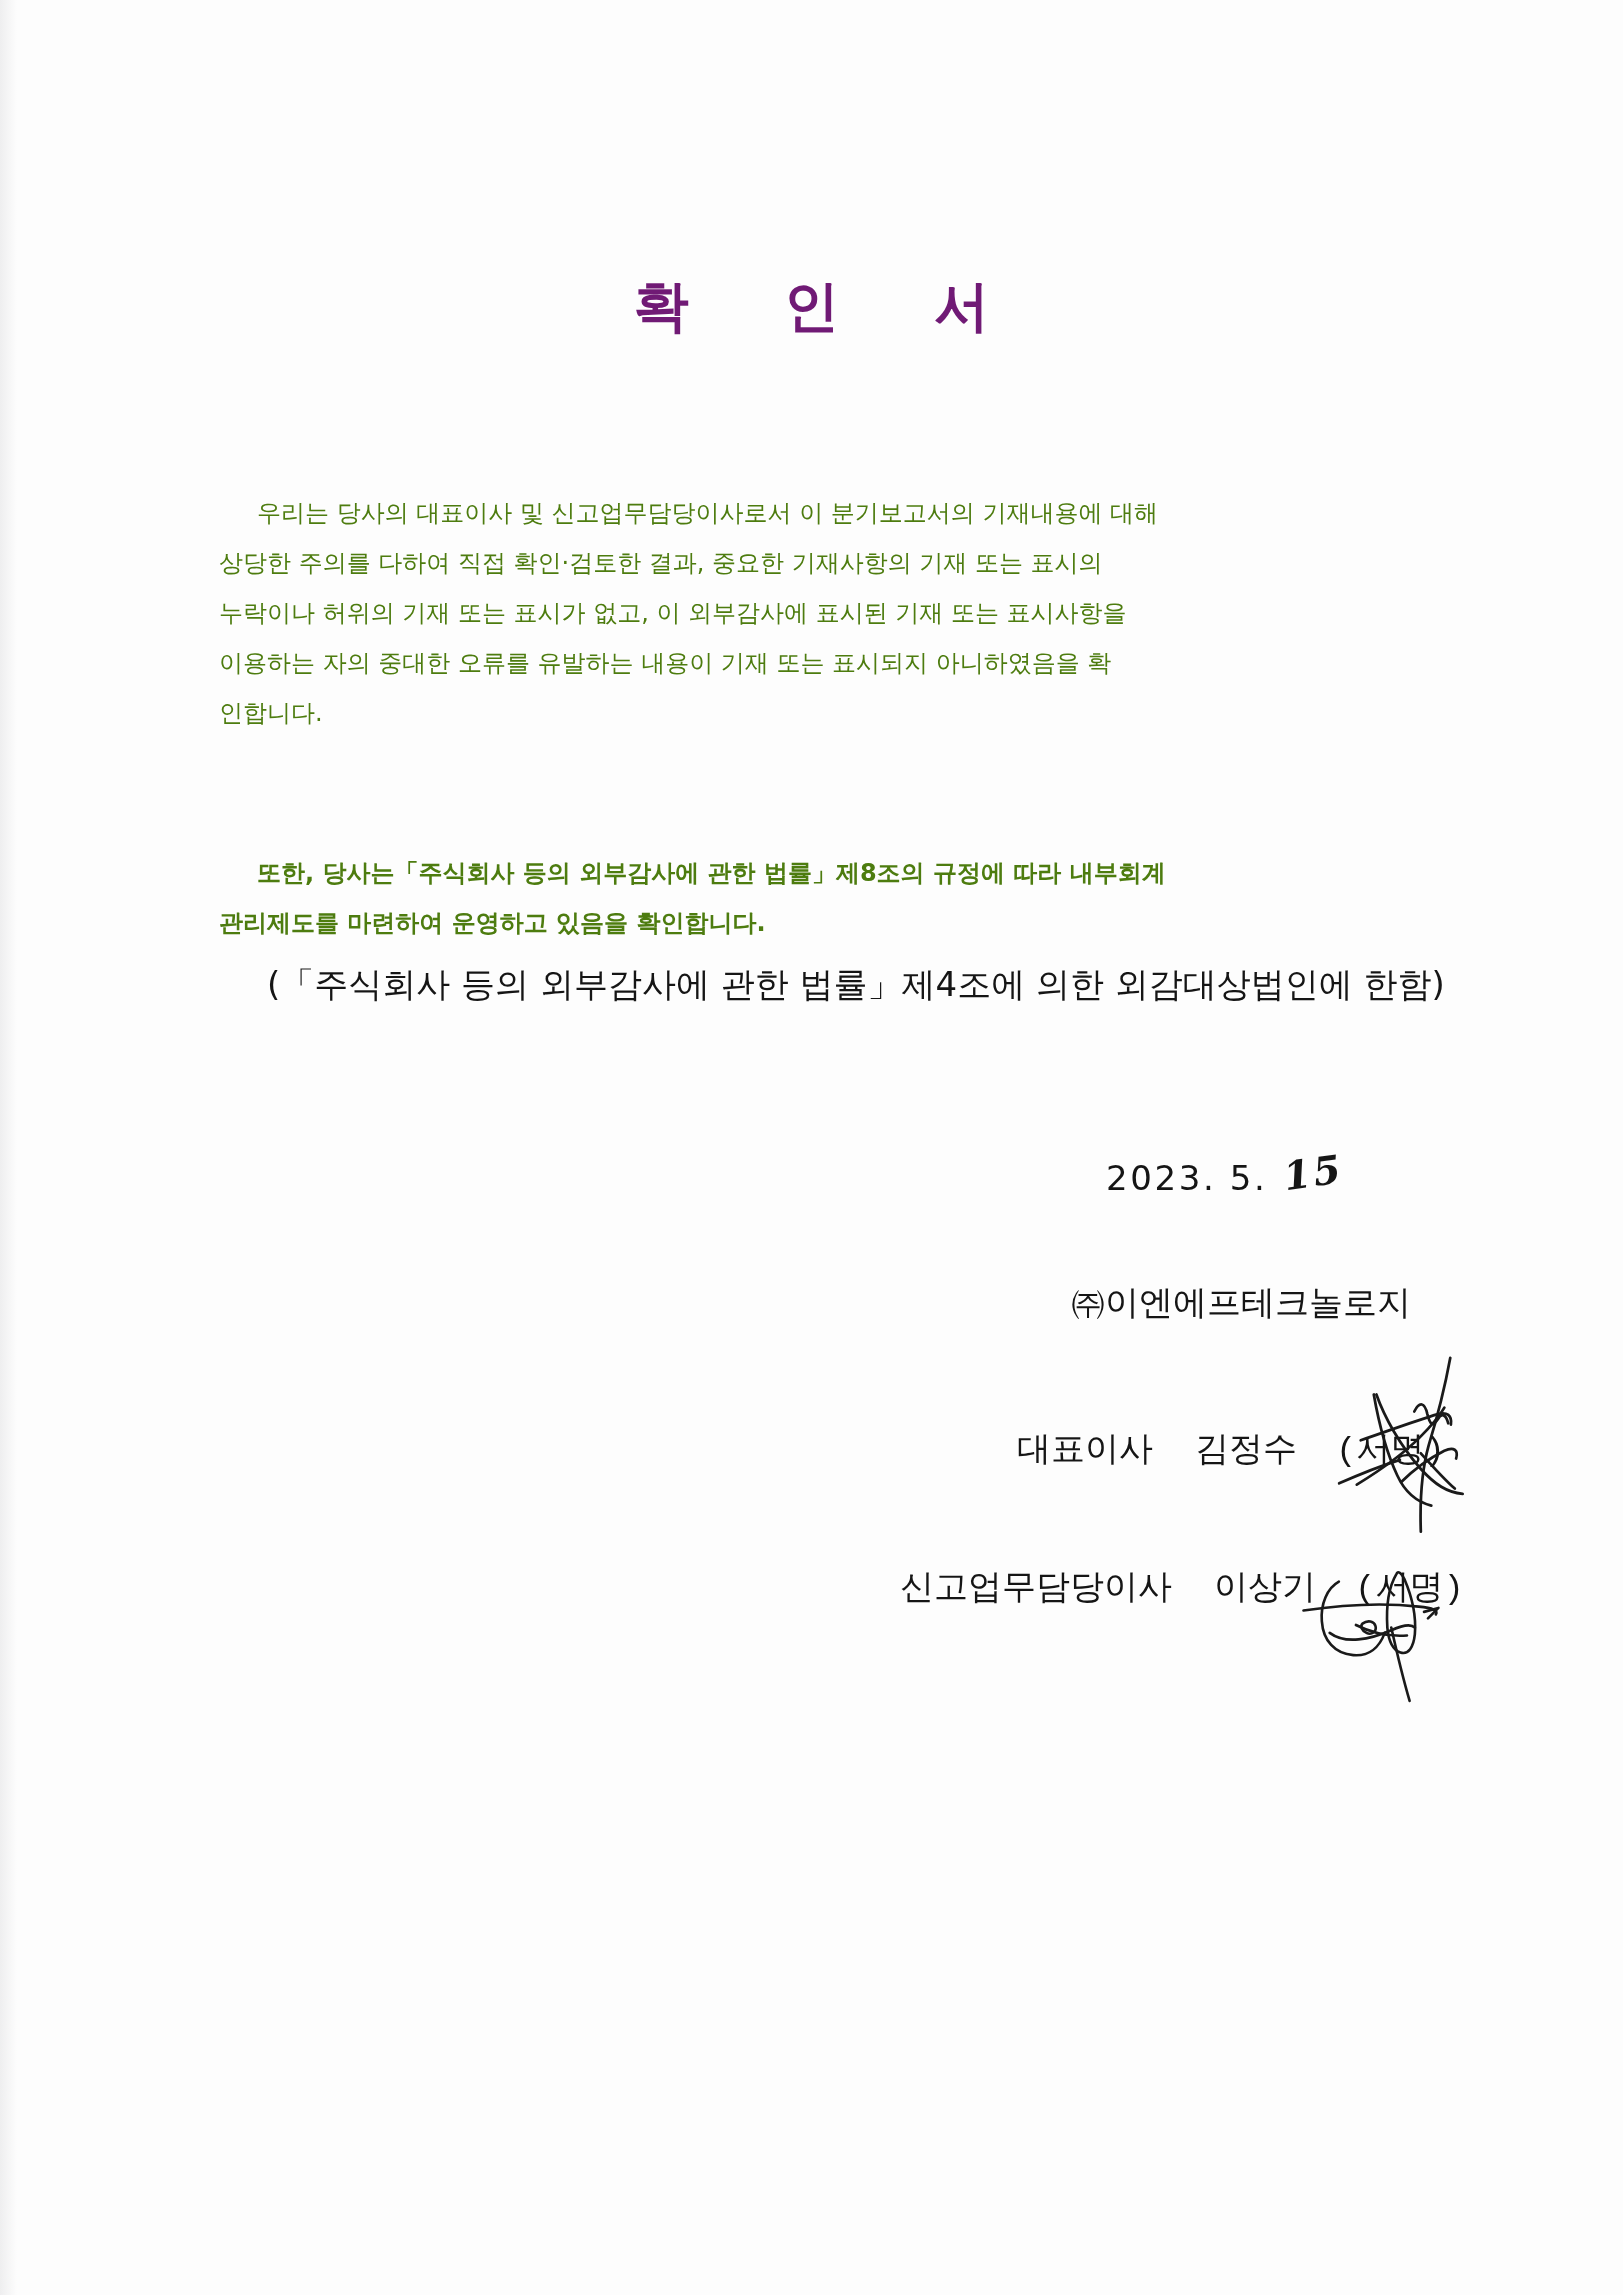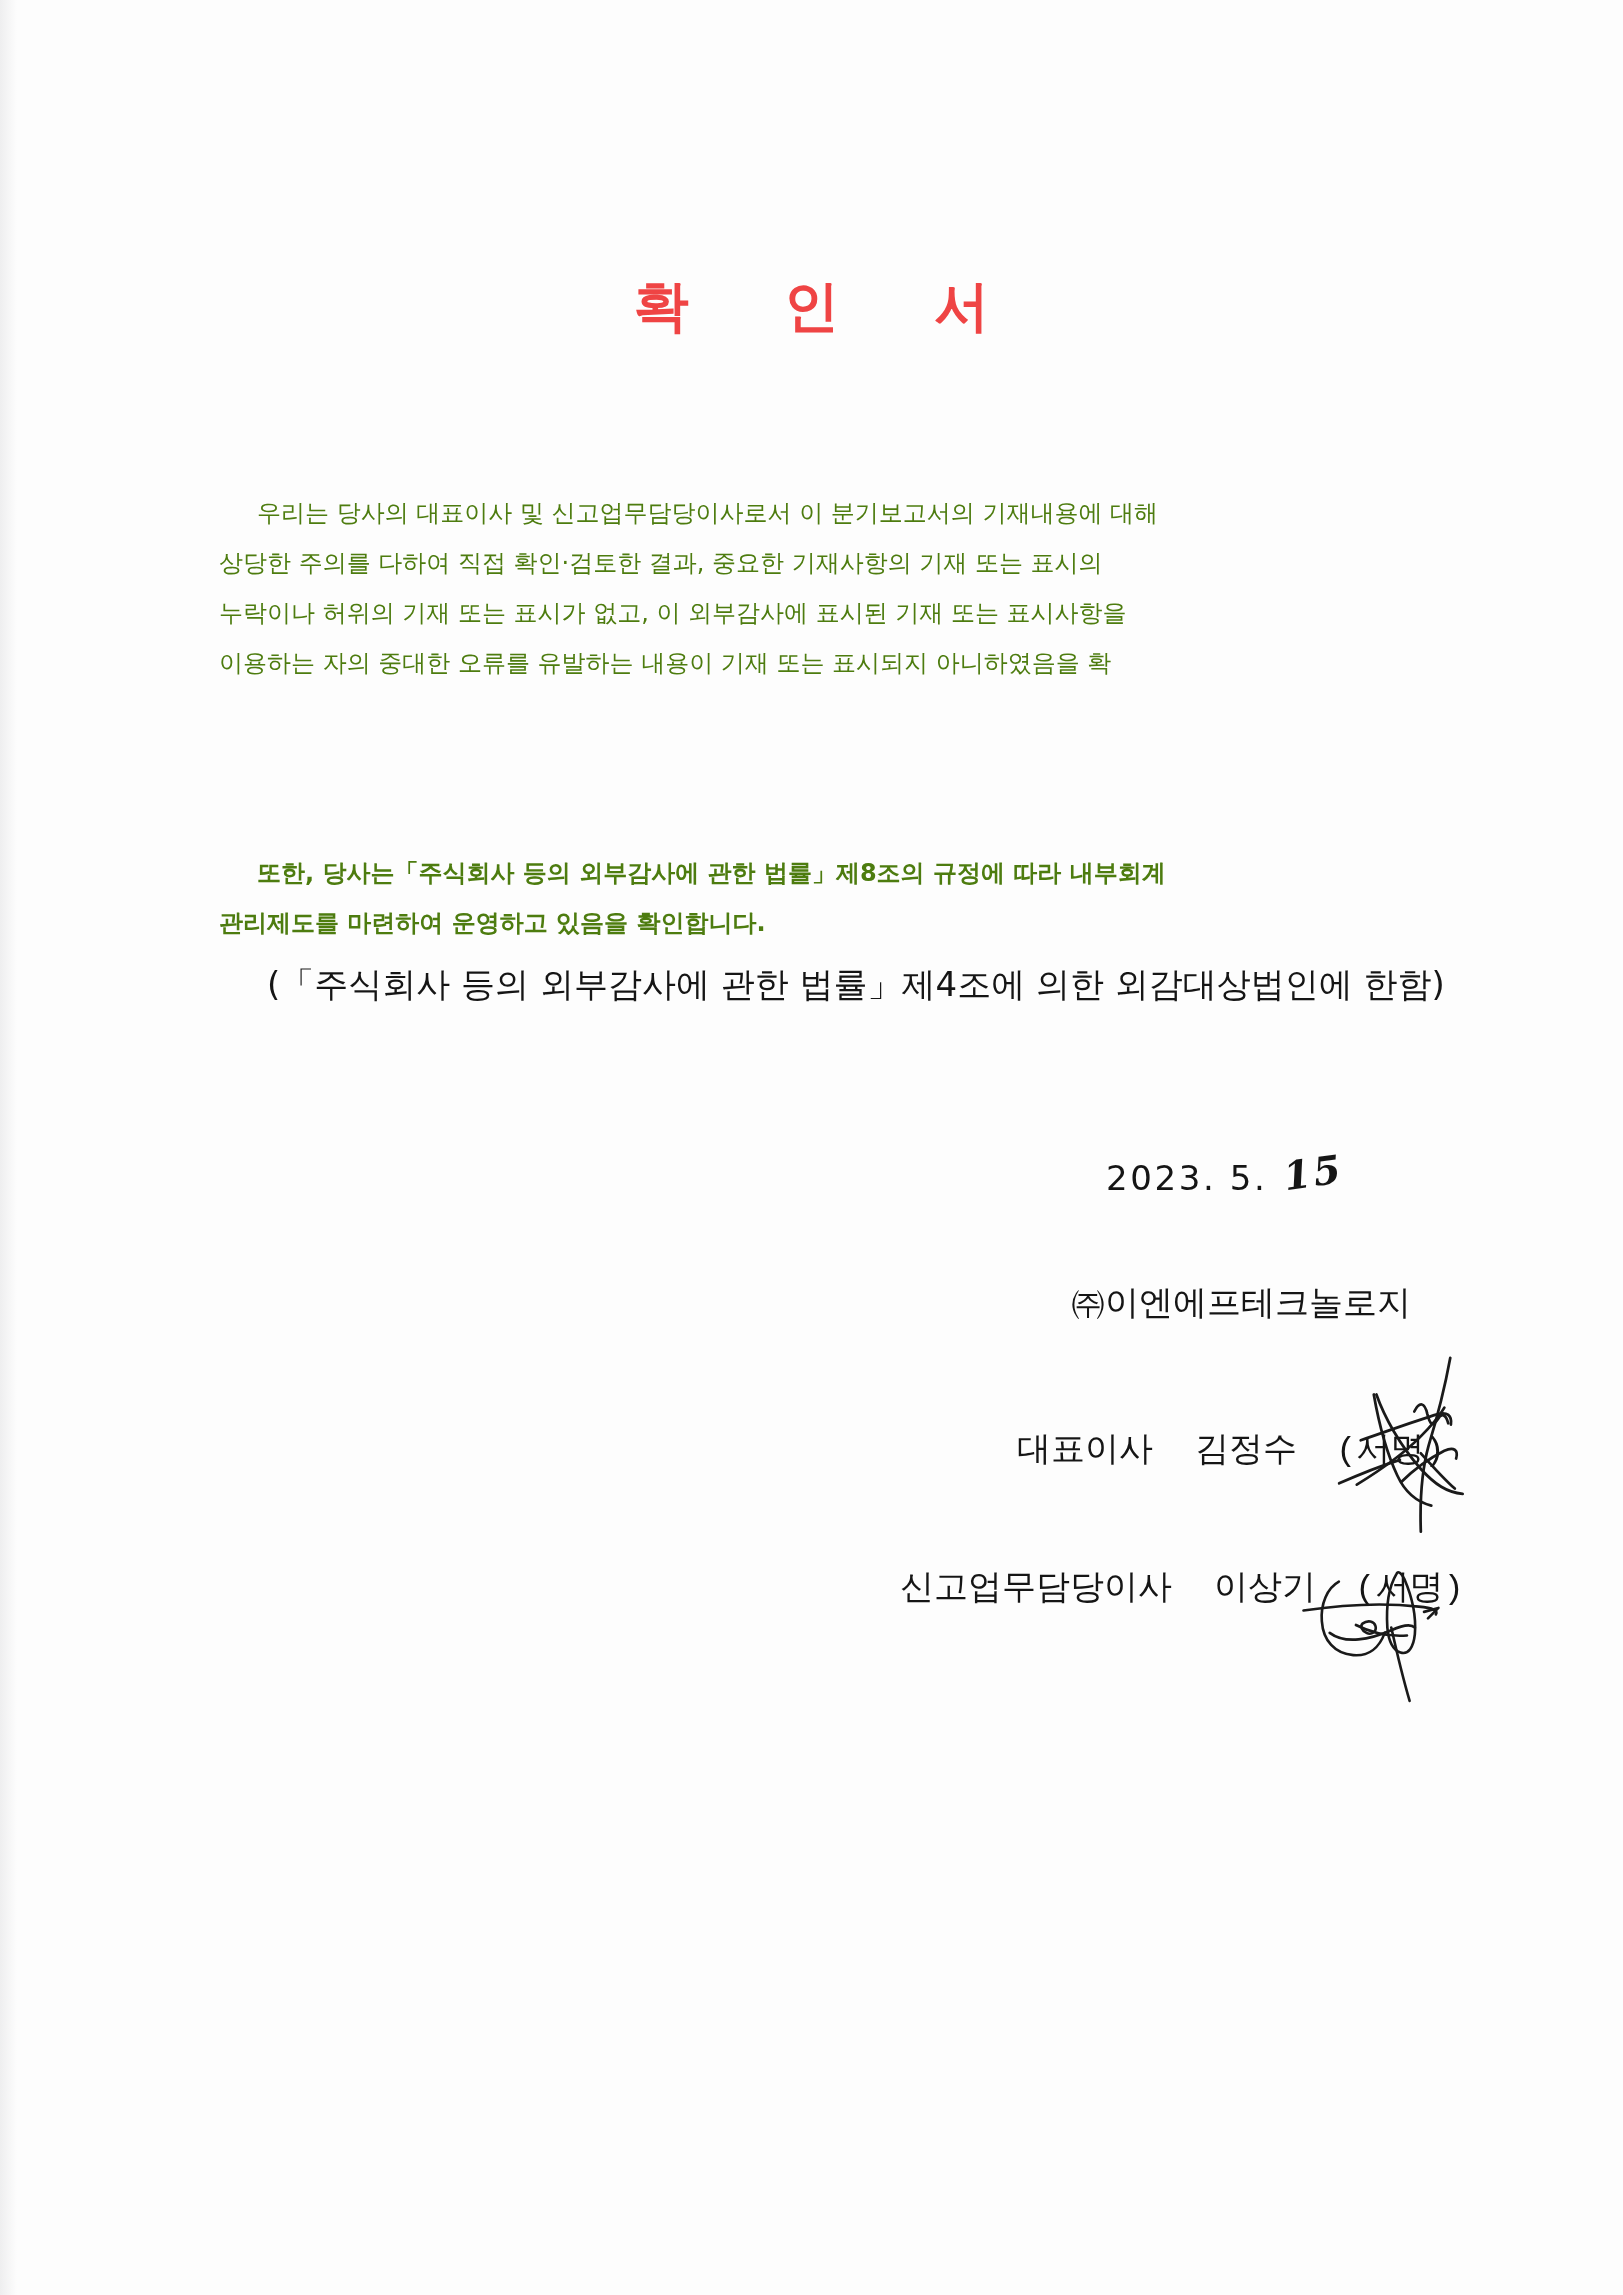--- a/index.html
+++ b/index.html
@@ -35,21 +35,21 @@
     position: absolute;
     top: 270px;
     left: 0;
     width: 1623px;
     text-align: center;
     font-family: "DejaVu Sans", "Liberation Sans", sans-serif;
     font-weight: 700;
     font-size: 55px;
     letter-spacing: 38px;
     text-indent: 38px;
-    color: #ef4444;
+    color: #701a75;
   }
 
   .body-block {
     position: absolute;
     left: 219px;
     width: 1178px;
     font-size: 24px;
     line-height: 50px;
     color: #4d7c0f;
     text-align: justify;
@@ -147,20 +147,21 @@
 <div class="page">
   <div class="scan-tint"></div>
 
   <div class="doc-title">확    인    서</div>
 
   <div class="body-block para-1">
     <p class="indent-line">우리는 당사의 대표이사 및 신고업무담당이사로서 이 분기보고서의 기재내용에 대해</p>
     <p>상당한 주의를 다하여 직접 확인·검토한 결과, 중요한 기재사항의 기재 또는 표시의</p>
     <p>누락이나 허위의 기재 또는 표시가 없고, 이 외부감사에 표시된 기재 또는 표시사항을</p>
     <p>이용하는 자의 중대한 오류를 유발하는 내용이 기재 또는 표시되지 아니하였음을 확</p>
+    <p class="last-line">인합니다.</p>
   </div>
 
   <div class="body-block para-2">
     <p class="indent-line">또한, 당사는「주식회사 등의 외부감사에 관한 법률」제8조의 규정에 따라 내부회계</p>
     <p class="last-line">관리제도를 마련하여 운영하고 있음을 확인합니다.</p>
   </div>
 
   <div class="note-line">(「주식회사 등의 외부감사에 관한 법률」제4조에 의한 외감대상법인에 한함)</div>
 
   <div class="date-line">

